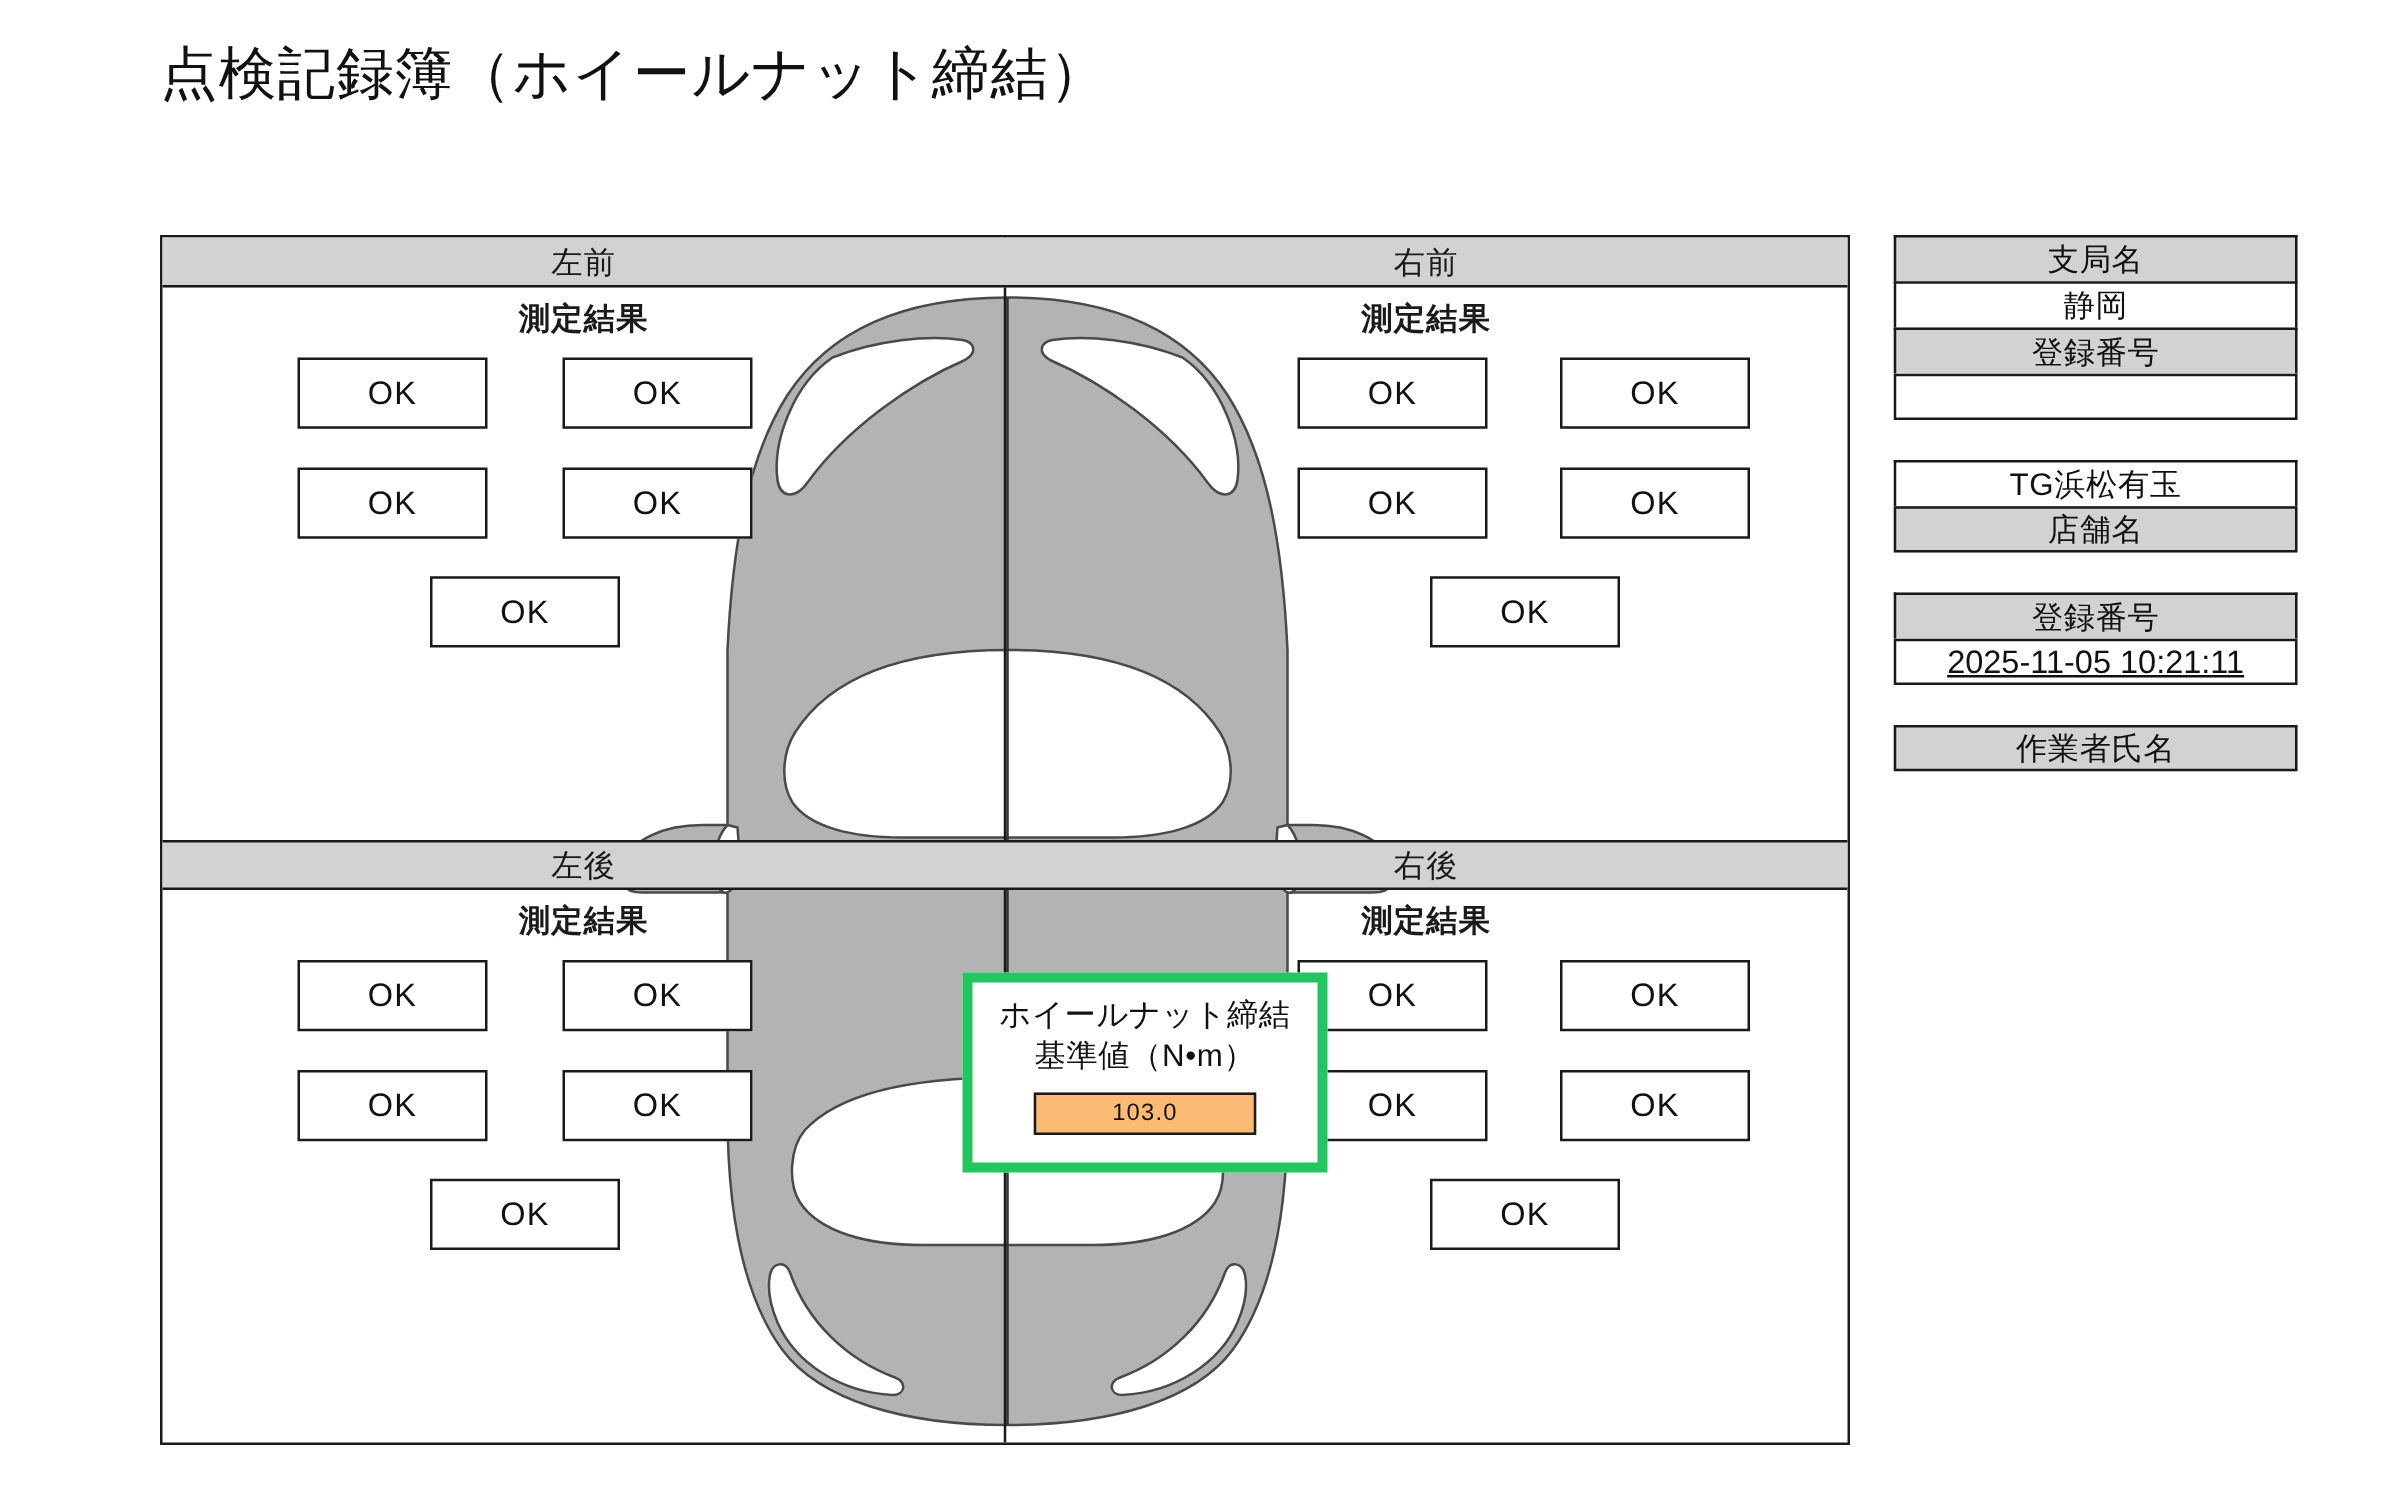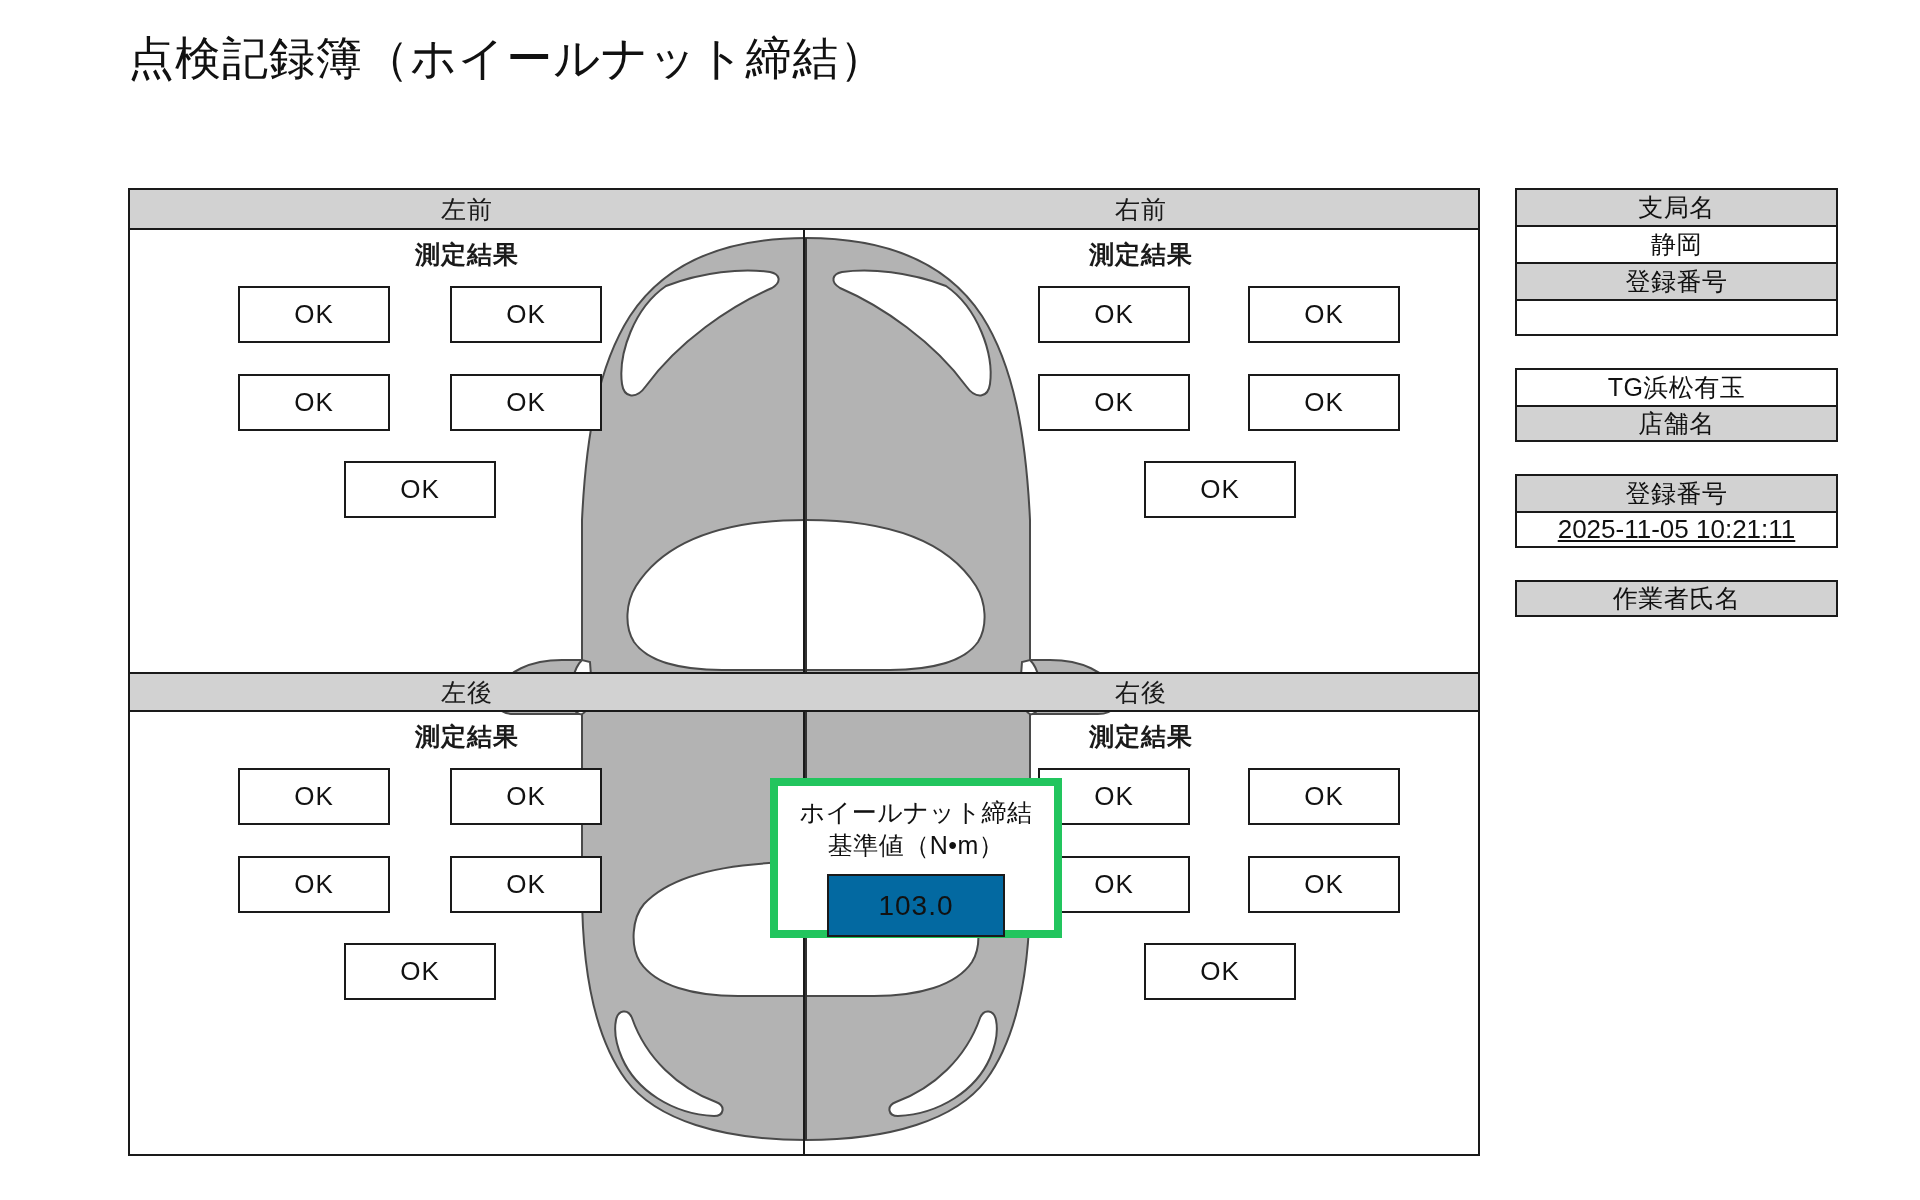--- a/index.html
+++ b/index.html
@@ -162,29 +162,29 @@
   .torque-line {
     text-align: center;
     font-size: 25px;
     line-height: 1.32;
     letter-spacing: 0.5px;
     color: #111111;
   }
   #torque-value-box {
     margin: 12px auto 0 auto;
     width: 178px;
-    height: 63px;
+    height: 34px;
     border: 2px solid #1a1a1a;
     box-sizing: border-box;
     display: flex;
     align-items: center;
     justify-content: center;
-    font-size: 28px;
-    letter-spacing: 1px;
-    background: #0369a1;
+    font-size: 19px;
+    letter-spacing: 1px;
+    background: #fdba74;
     color: #111111;
   }
 
   
   #info-panel {
     position: absolute;
     left: 1500px;
     top: 188px;
     width: 338px;
   }

